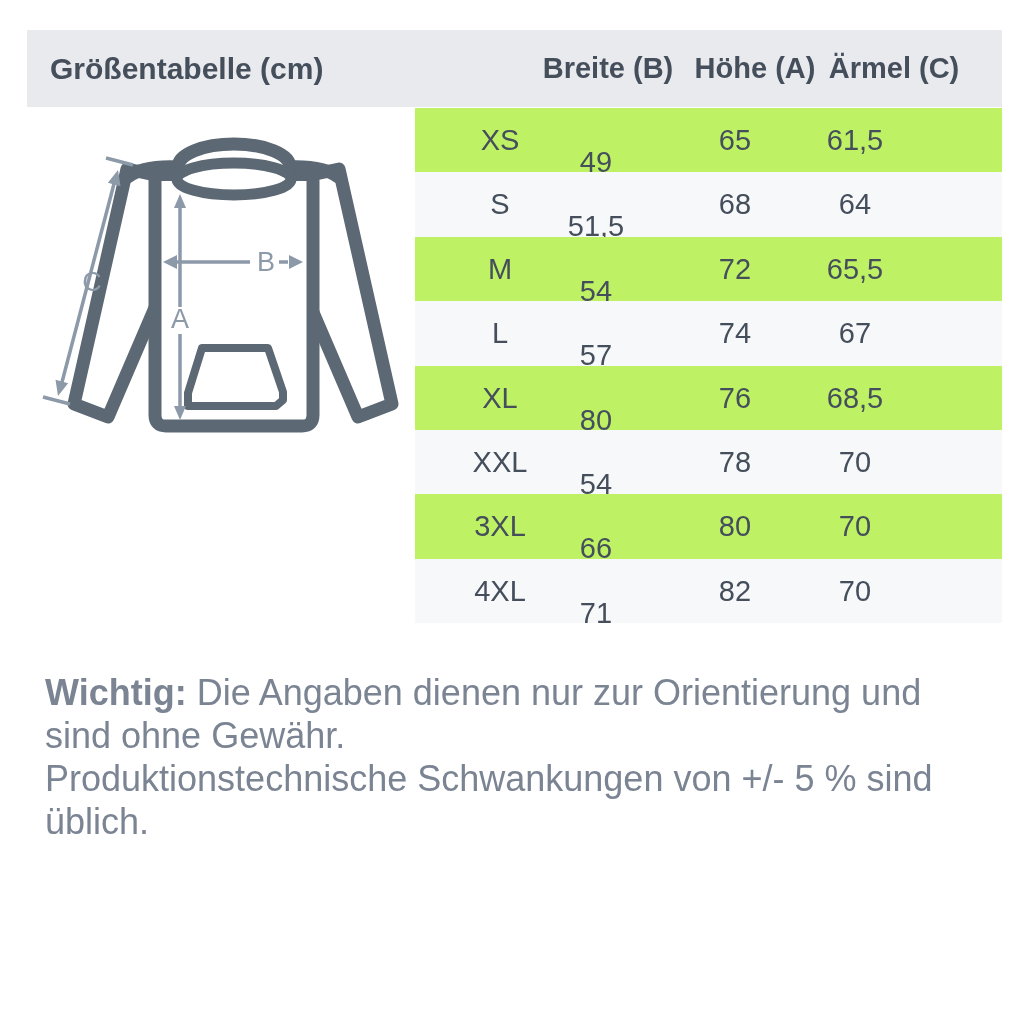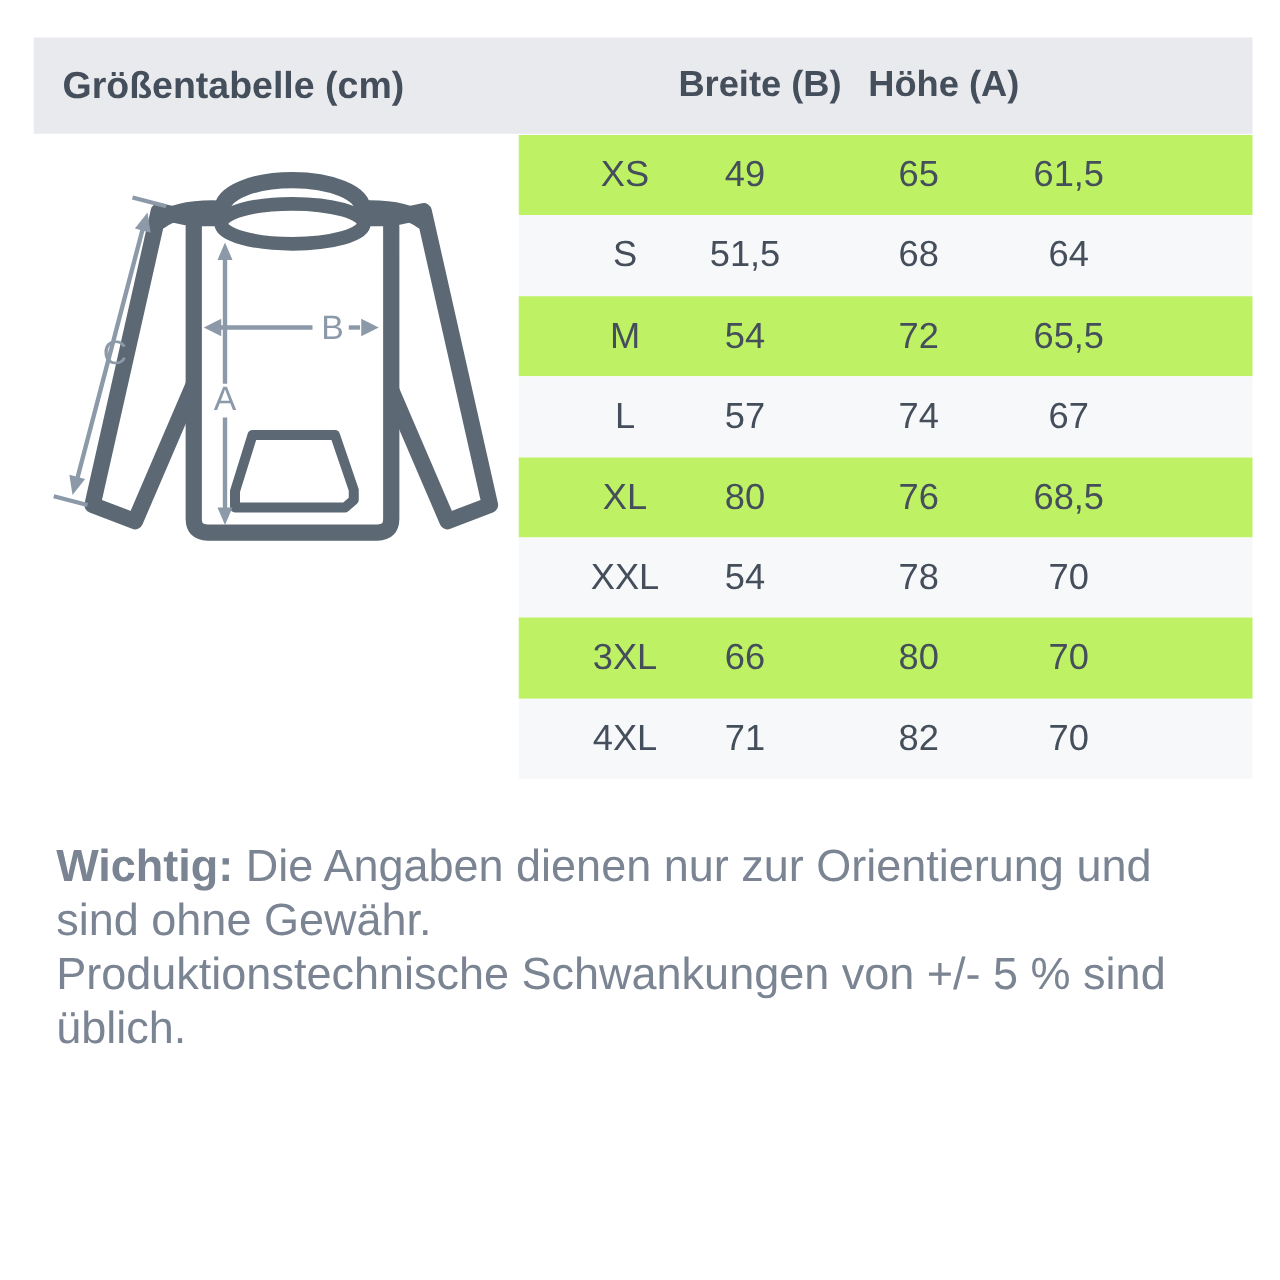--- a/index.html
+++ b/index.html
@@ -26,41 +26,42 @@
   .hcol-c{left:867px;}  
   
   .rows{position:absolute;left:415px;top:108px;width:587px;}
   .row{position:relative;width:587px;height:64.4px;background:#bef264;}
   .row.stripe{background:#f7f8fa;}
   .cell{
     position:absolute;top:0;height:64.4px;line-height:64.4px;transform:translateX(-50%);
     font-size:29px;color:#454e5b;white-space:nowrap;
   }
   .cell.size{left:85px;}
-  .cell.col-b{left:181px;}
+  .cell.col-b{left:181px;margin-top:22px;}
   .cell.col-a{left:320px;}
   .cell.col-c{left:440px;}
   
   .hoodie{position:absolute;left:30px;top:115px;width:400px;height:340px;}
   
   .note{
     position:absolute;left:45px;top:671px;width:920px;margin:0;
     font-size:36px;line-height:43px;color:#7b8493;
   }
   .note strong{font-weight:bold;color:#7b8493;}
 </style>
 </head>
 <body>
 
 <div class="canvas">
 
   <div class="band">
     <span class="title">Größentabelle (cm)</span>
     <span class="hcol hcol-a">Höhe (A)</span>
     <span class="hcol hcol-b">Breite (B)</span>
+    <span class="hcol hcol-c">Ärmel (C)</span>
   </div>
 
   <svg class="hoodie" viewBox="0 0 400 340">
     <g stroke="#5c6873" fill="#ffffff" stroke-width="13" stroke-linejoin="round" stroke-linecap="round">
 
       <path d="M97 54 L139 63 L139 160 L78 302 L44 289 Z"></path>
       <path d="M309 54 L267 63 L267 160 L328 302 L362 289 Z"></path>
 
       <path d="M125 66 L125 300 Q125 311 136 311 L272 311 Q283 311 283 300 L283 66"></path>
 

